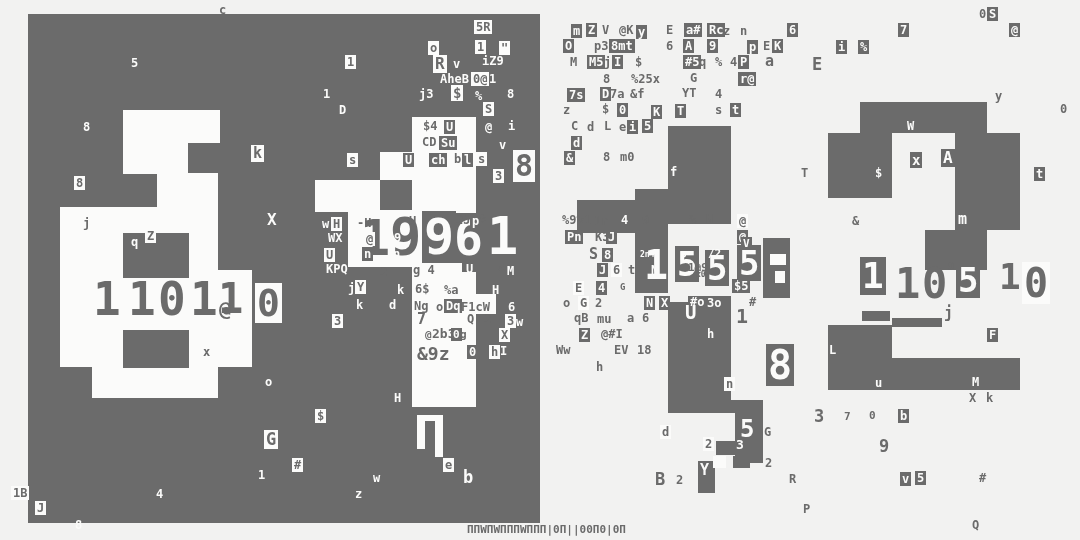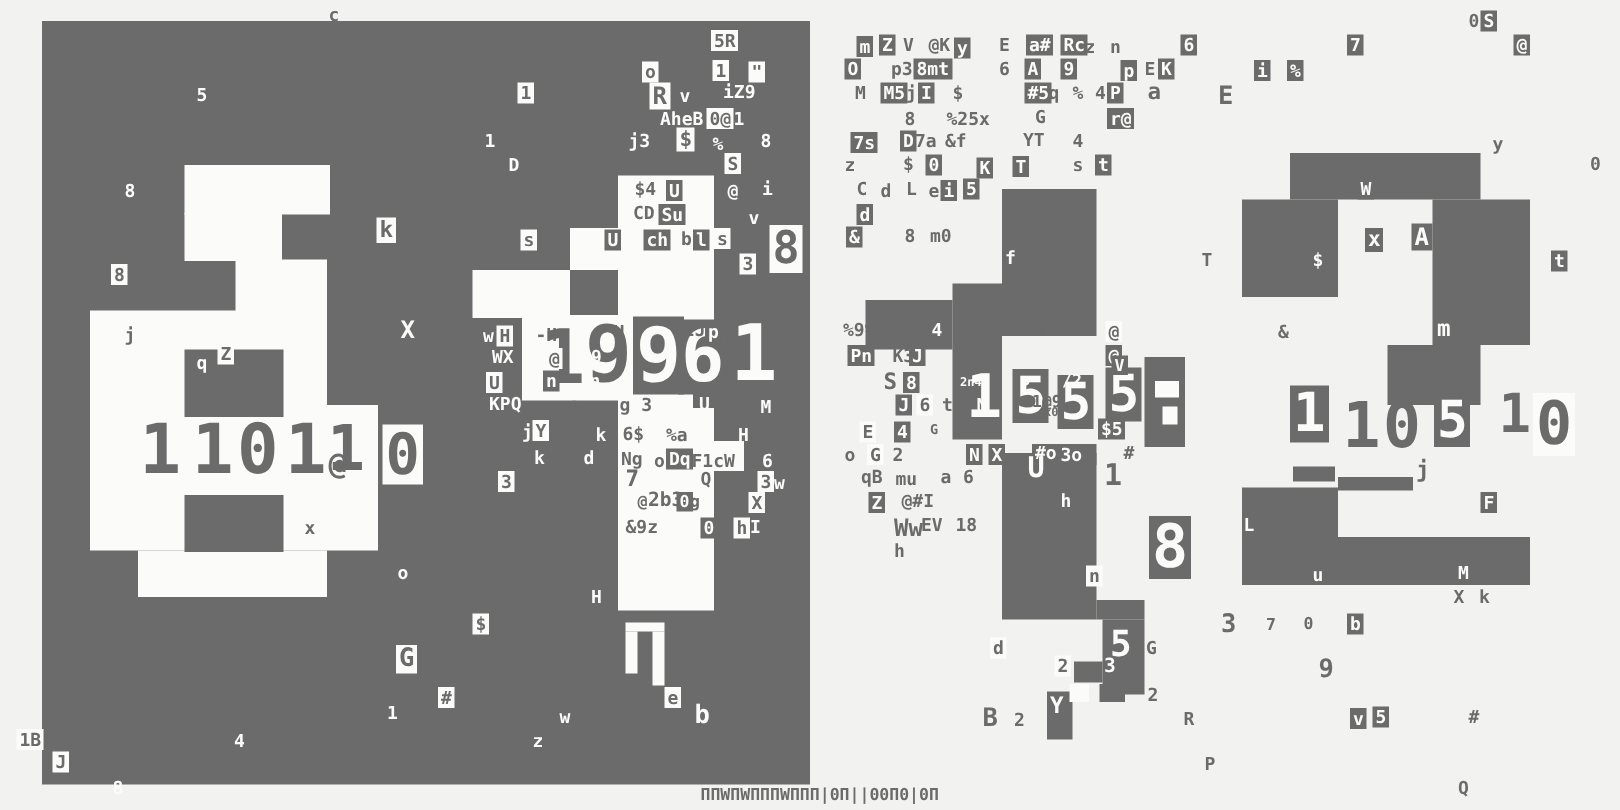--- a/index.html
+++ b/index.html
@@ -247,21 +247,21 @@
       <div class="g s-bd" style="left: 602px; top: 248px; font-size: 12px;">8</div>
       <div class="g s-l" style="left: 640px; top: 251px; font-size: 8px;">2n4</div>
       <div class="g s-l" style="left: 680px; top: 251px; font-size: 11px;">P</div>
       <div class="g s-l" style="left: 708px; top: 248px; font-size: 11px;">/2</div>
       <div class="g s-d" style="left: 688px; top: 262px; font-size: 11px;">1@9</div>
       <div class="g s-d" style="left: 696px; top: 271px; font-size: 8px;">x0</div>
       <div class="g s-bd" style="left: 741px; top: 237px; font-size: 11px;">V</div>
       <div class="g s-bd" style="left: 732px; top: 279px; font-size: 12px;">$5</div>
       <div class="g s-l" style="left: 326px; top: 263px; font-size: 12px;">KPQ</div>
       <div class="g s-d" style="left: 380px; top: 266px; font-size: 12px;">2</div>
-      <div class="g s-d" style="left: 413px; top: 264px; font-size: 12px;">g 3</div>
+      <div class="g s-d" style="left: 413px; top: 264px; font-size: 12px;">g 4</div>
       <div class="g s-l" style="left: 466px; top: 263px; font-size: 12px;">U</div>
       <div class="g s-d" style="left: 497px; top: 266px; font-size: 12px;">f</div>
       <div class="g s-bd" style="left: 505px; top: 264px; font-size: 12px;">M</div>
       <div class="g s-bd" style="left: 597px; top: 263px; font-size: 12px;">J</div>
       <div class="g s-bl" style="left: 611px; top: 263px; font-size: 12px;">6</div>
       <div class="g s-d" style="left: 628px; top: 264px; font-size: 12px;">t</div>
       <div class="g s-l" style="left: 651px; top: 264px; font-size: 12px;">N</div>
       <div class="g s-bl" style="left: 573px; top: 281px; font-size: 12px;">E</div>
       <div class="g s-bd" style="left: 596px; top: 281px; font-size: 12px;">4</div>
       <div class="g s-d" style="left: 620px; top: 283px; font-size: 9px;">G</div>
@@ -301,24 +301,24 @@
       <div class="g s-l" style="left: 516px; top: 316px; font-size: 12px;">w</div>
       <div class="g s-bd" style="left: 579px; top: 328px; font-size: 12px;">Z</div>
       <div class="g s-d" style="left: 601px; top: 328px; font-size: 12px;">@#I</div>
       <div class="g s-d" style="left: 944px; top: 306px; font-size: 15px;">j</div>
       <div class="g s-bd" style="left: 987px; top: 328px; font-size: 12px;">F</div>
       <div class="g s-d" style="left: 425px; top: 329px; font-size: 11px;">@</div>
       <div class="g s-d" style="left: 432px; top: 327px; font-size: 13px;">2b3</div>
       <div class="g s-bd" style="left: 451px; top: 328px; font-size: 11px;">0</div>
       <div class="g s-d" style="left: 460px; top: 329px; font-size: 11px;">g</div>
       <div class="g s-bl" style="left: 499px; top: 328px; font-size: 12px;">X</div>
-      <div class="g s-d" style="left: 596px; top: 344px; font-size: 16px;">Ww</div>
+      <div class="g s-d" style="left: 556px; top: 344px; font-size: 12px;">Ww</div>
       <div class="g s-d" style="left: 614px; top: 344px; font-size: 12px;">EV</div>
       <div class="g s-d" style="left: 637px; top: 344px; font-size: 12px;">18</div>
-      <div class="g s-d" style="left: 417px; top: 345px; font-size: 12px;">&amp;9z</div>
+      <div class="g s-d" style="left: 417px; top: 345px; font-size: 18px;">&amp;9z</div>
       <div class="g s-bd" style="left: 467px; top: 345px; font-size: 12px;">0</div>
       <div class="g s-bl" style="left: 489px; top: 345px; font-size: 12px;">h</div>
       <div class="g s-l" style="left: 500px; top: 345px; font-size: 12px;">I</div>
       <div class="g s-d" style="left: 203px; top: 346px; font-size: 12px;">x</div>
       <div class="g s-l" style="left: 829px; top: 344px; font-size: 12px;">L</div>
       <div class="g s-bd" style="left: 766px; top: 344px; font-size: 40px;">8</div>
       <div class="g s-d" style="left: 596px; top: 361px; font-size: 12px;">h</div>
       <div class="g s-bl" style="left: 724px; top: 377px; font-size: 12px;">n</div>
       <div class="g s-l" style="left: 875px; top: 377px; font-size: 12px;">u</div>
       <div class="g s-l" style="left: 972px; top: 376px; font-size: 12px;">M</div>

